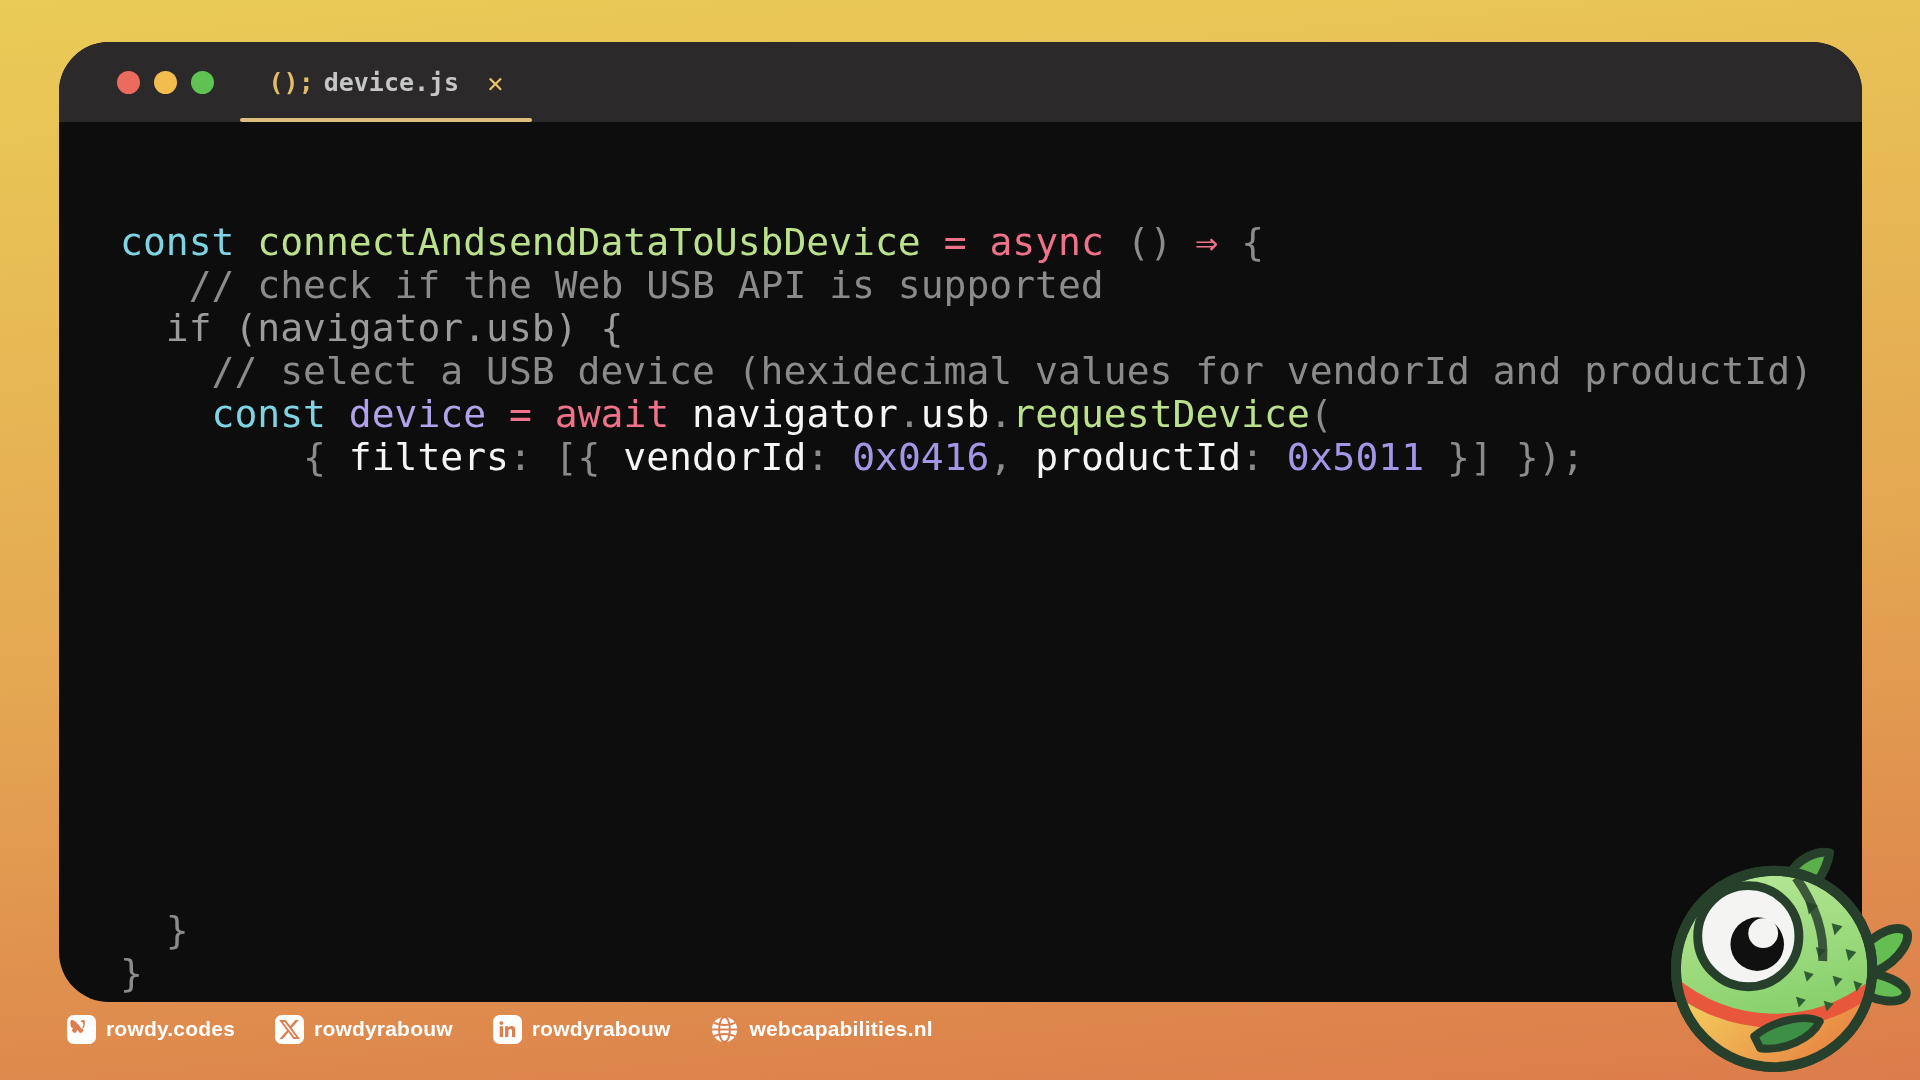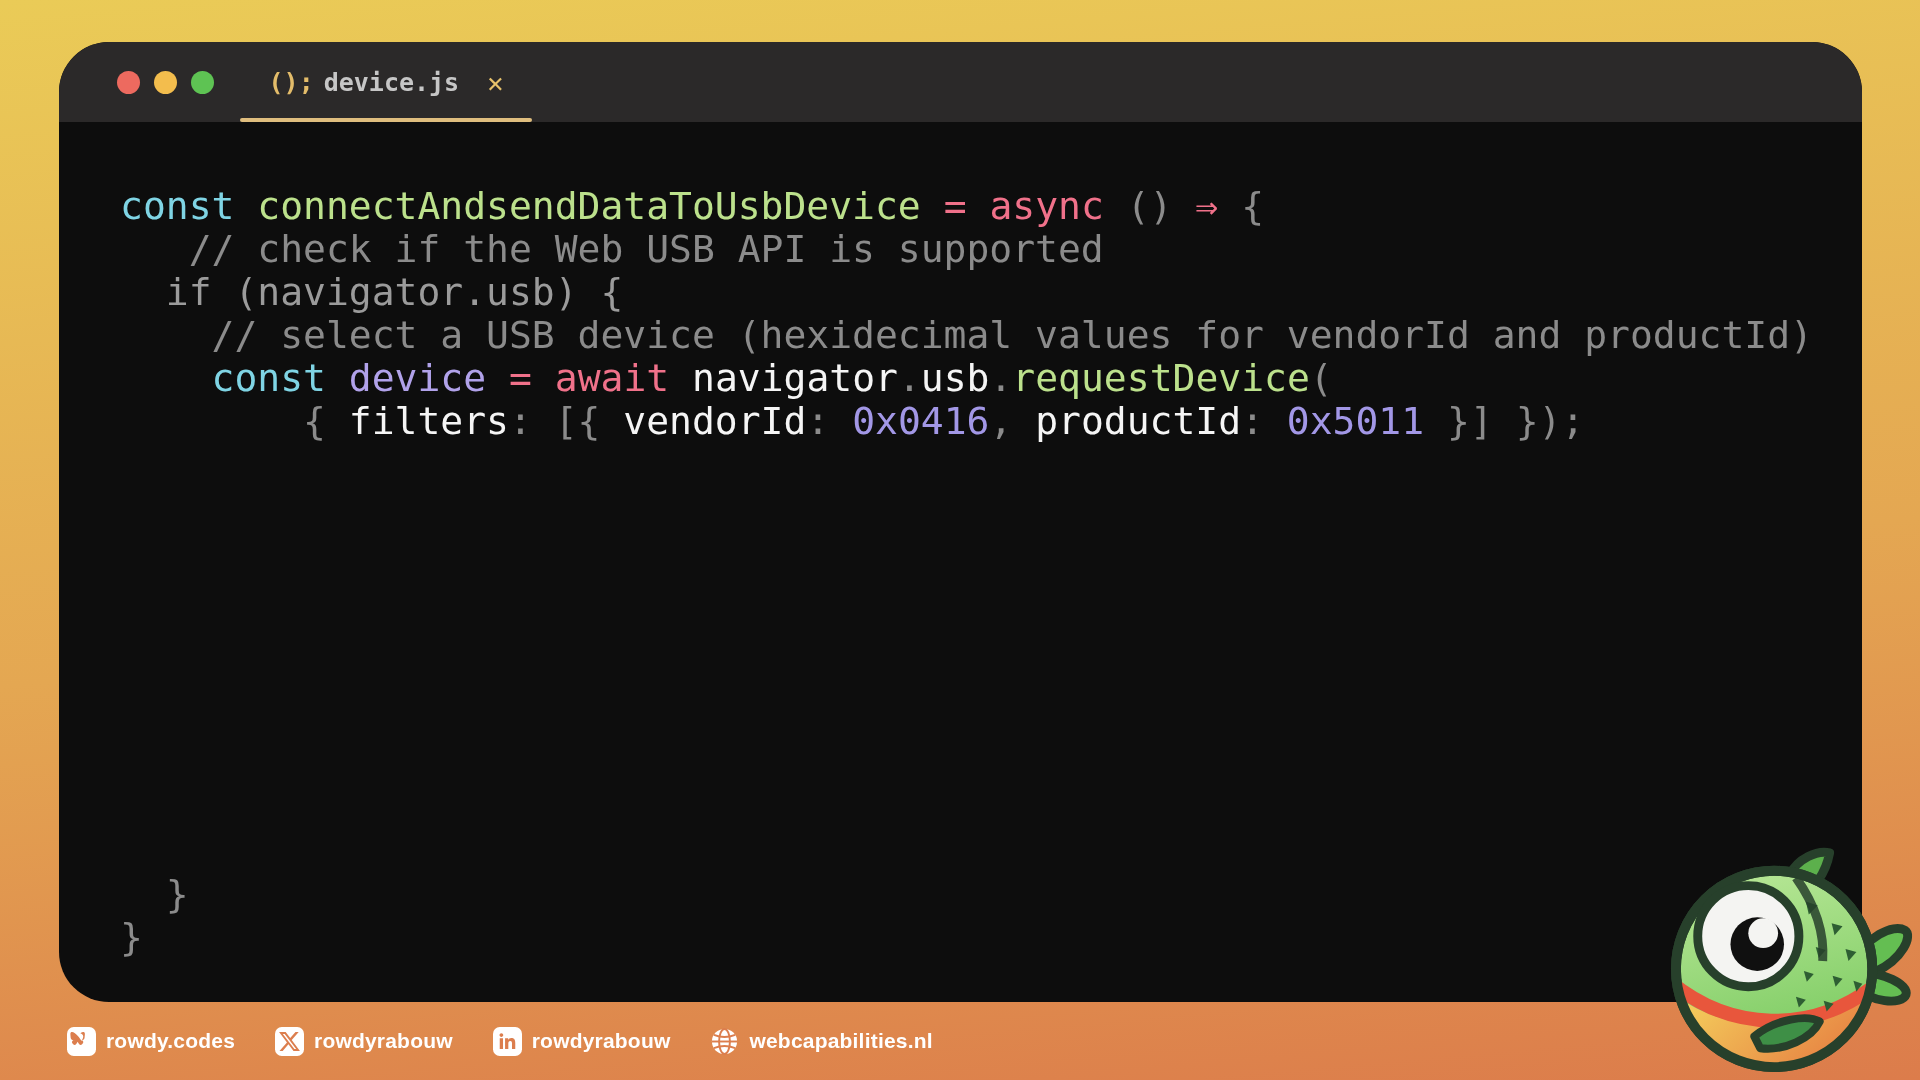--- a/index.html
+++ b/index.html
@@ -27,27 +27,27 @@
     font-family:"DejaVu Sans Mono", monospace; font-size:25px; font-weight:bold;
   }
   .tab-underline { position:absolute; left:0; bottom:0; width:100%; height:4px; background:#DFBD7E; border-radius:2px; }
   .tab-prefix { color:#E3BC6A; }
   .tab-name { color:#C6C6C6; }
   .tab-close { color:#E8C36B; font-weight:normal; font-size:27px; margin-left:18px; cursor:default; }
 
   .code-area { padding:63px 40px 0 61px; }
   pre.code {
     font-family:"DejaVu Sans Mono", monospace;
-    font-size:38px; line-height:43px; white-space:pre;
+    font-size:38px; line-height:43px; white-space:pre;margin-top:36px;
   }
   .code-line { min-height:43px; }
 
   
   .footer {
-    position:absolute; left:0; bottom:0; width:100%; height:78px;
+    position:absolute; left:0; bottom:12px; width:100%; height:78px;
     display:flex; align-items:center; gap:40px; padding-left:67px;
   }
   .footer-item { display:flex; align-items:center; gap:10px; }
   .footer-item svg { display:block; }
   .footer-label { color:#FFFFFF; font-size:21px; font-weight:bold; letter-spacing:.2px; }
 
   
   .mascot { position:absolute; left:1657px; top:840px; width:258px; height:240px; }
 </style>
 </head>

